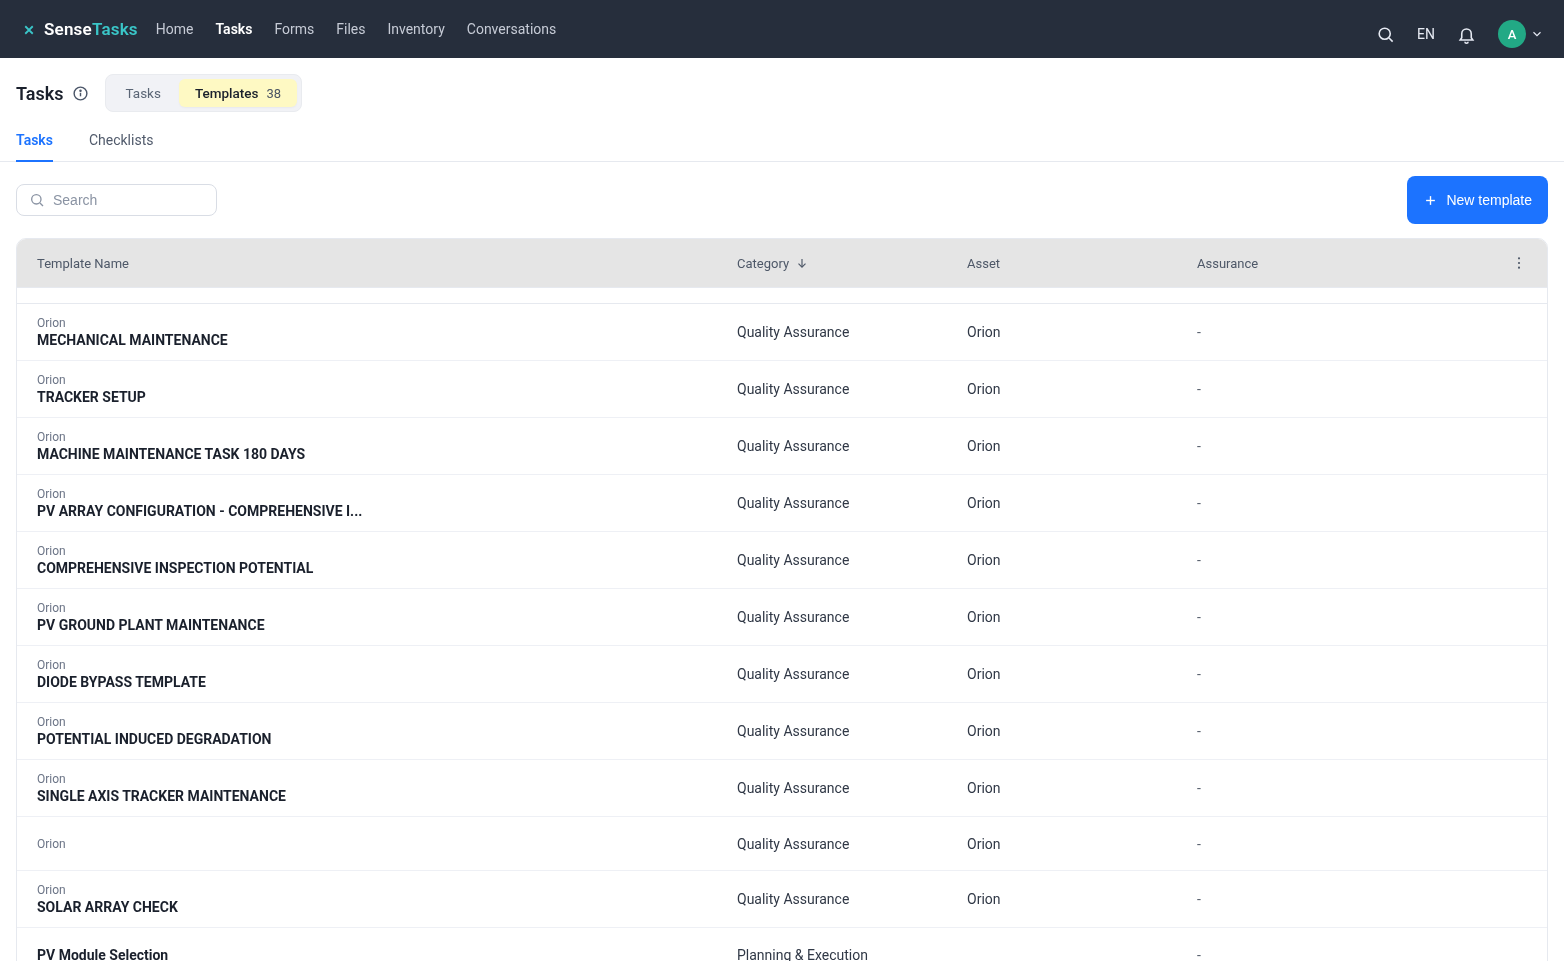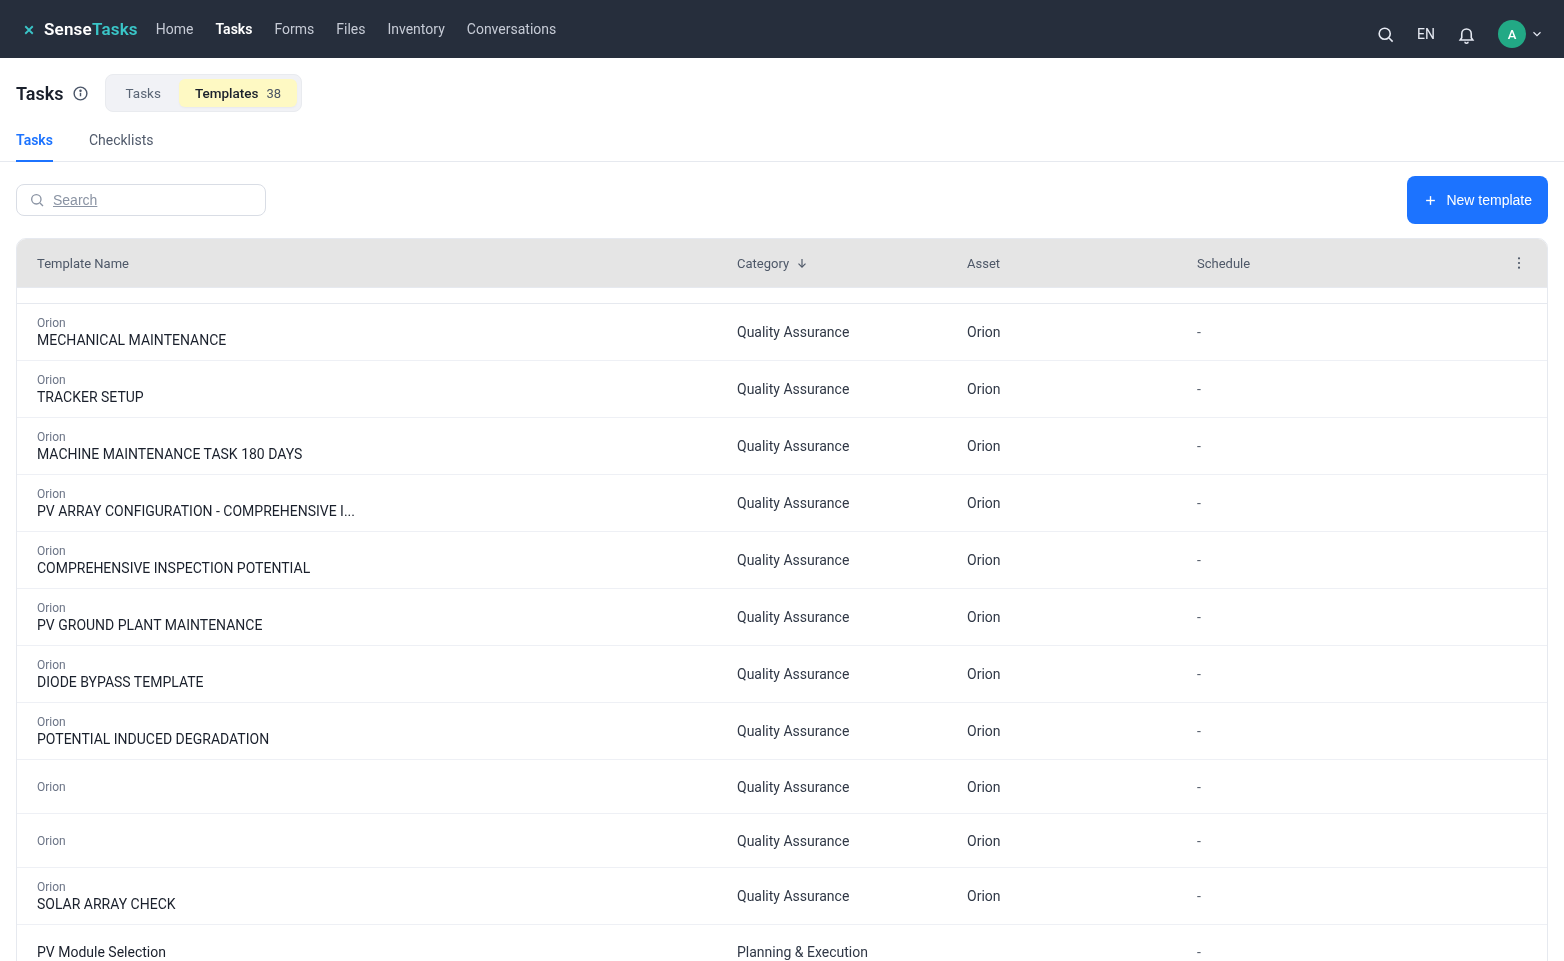--- a/index.html
+++ b/index.html
@@ -126,24 +126,23 @@
       display:flex;
       align-items:center;
       padding: 14px 16px;
     }
     .search-wrap {
       display:flex;
       align-items:center;
       border:1px solid #d9dde5;
       border-radius:8px;
       padding: 7px 12px;
-      width:250px;
+      width:201px;
       color:#8a93a3;
       gap:8px;
-      text-decoration:underline;
     }
     .search-input {
       border:none;
       outline:none;
       font-size:14px;
       color:#394150;
       width:100%;
     }
     .search-input::placeholder { color:#8a93a3; }
     .btn-primary {
@@ -191,21 +190,21 @@
       padding: 12px 20px;
       border-bottom:1px solid #eef0f5;
       align-items:center;
       min-height:54px;
     }
     .cell-name { display:flex; flex-direction:column; gap:2px; }
     .cell-name-mini { font-size:12px; color:#6b7486; }
     .cell-name-main {
       font-size:14px;
       color:#1a202c;
-      font-weight:400;
+      font-weight:700;
       overflow:hidden;
       text-overflow:ellipsis;
       white-space:nowrap;
       max-width: 560px;
     }
     .cell { font-size:14px; color:#303846; }
     .cell-muted { color:#58606e; }
 
     svg { display:block; }
   </style>
@@ -317,21 +316,21 @@
             <svg width="14" height="14" viewBox="0 0 24 24" fill="none" stroke="currentColor" stroke-width="2">
               <line x1="12" y1="5" x2="12" y2="19"></line>
               <polyline points="18 13 12 19 6 13"></polyline>
             </svg>
           </span>
         </div>
         <div class="th">
           <span>Asset</span>
         </div>
         <div class="th">
-          <span>Schedule</span>
+          <span>Assurance</span>
         </div>
         <div class="th th-actions">
           <span>
             <svg width="16" height="16" viewBox="0 0 24 24" fill="currentColor">
               <circle cx="12" cy="5" r="1.6"></circle>
               <circle cx="12" cy="12" r="1.6"></circle>
               <circle cx="12" cy="19" r="1.6"></circle>
             </svg>
           </span>
         </div>
@@ -414,20 +413,21 @@
             <div class="cell-name-main">POTENTIAL INDUCED DEGRADATION</div>
           </div>
           <div class="cell">Quality Assurance</div>
           <div class="cell">Orion</div>
           <div class="cell cell-muted">-</div>
           <div></div>
         </div>
         <div class="trow">
           <div class="cell-name">
             <div class="cell-name-mini">Orion</div>
+            <div class="cell-name-main">SINGLE AXIS TRACKER MAINTENANCE</div>
           </div>
           <div class="cell">Quality Assurance</div>
           <div class="cell">Orion</div>
           <div class="cell cell-muted">-</div>
           <div></div>
         </div>
         <div class="trow">
           <div class="cell-name">
             <div class="cell-name-mini">Orion</div>
           </div>

